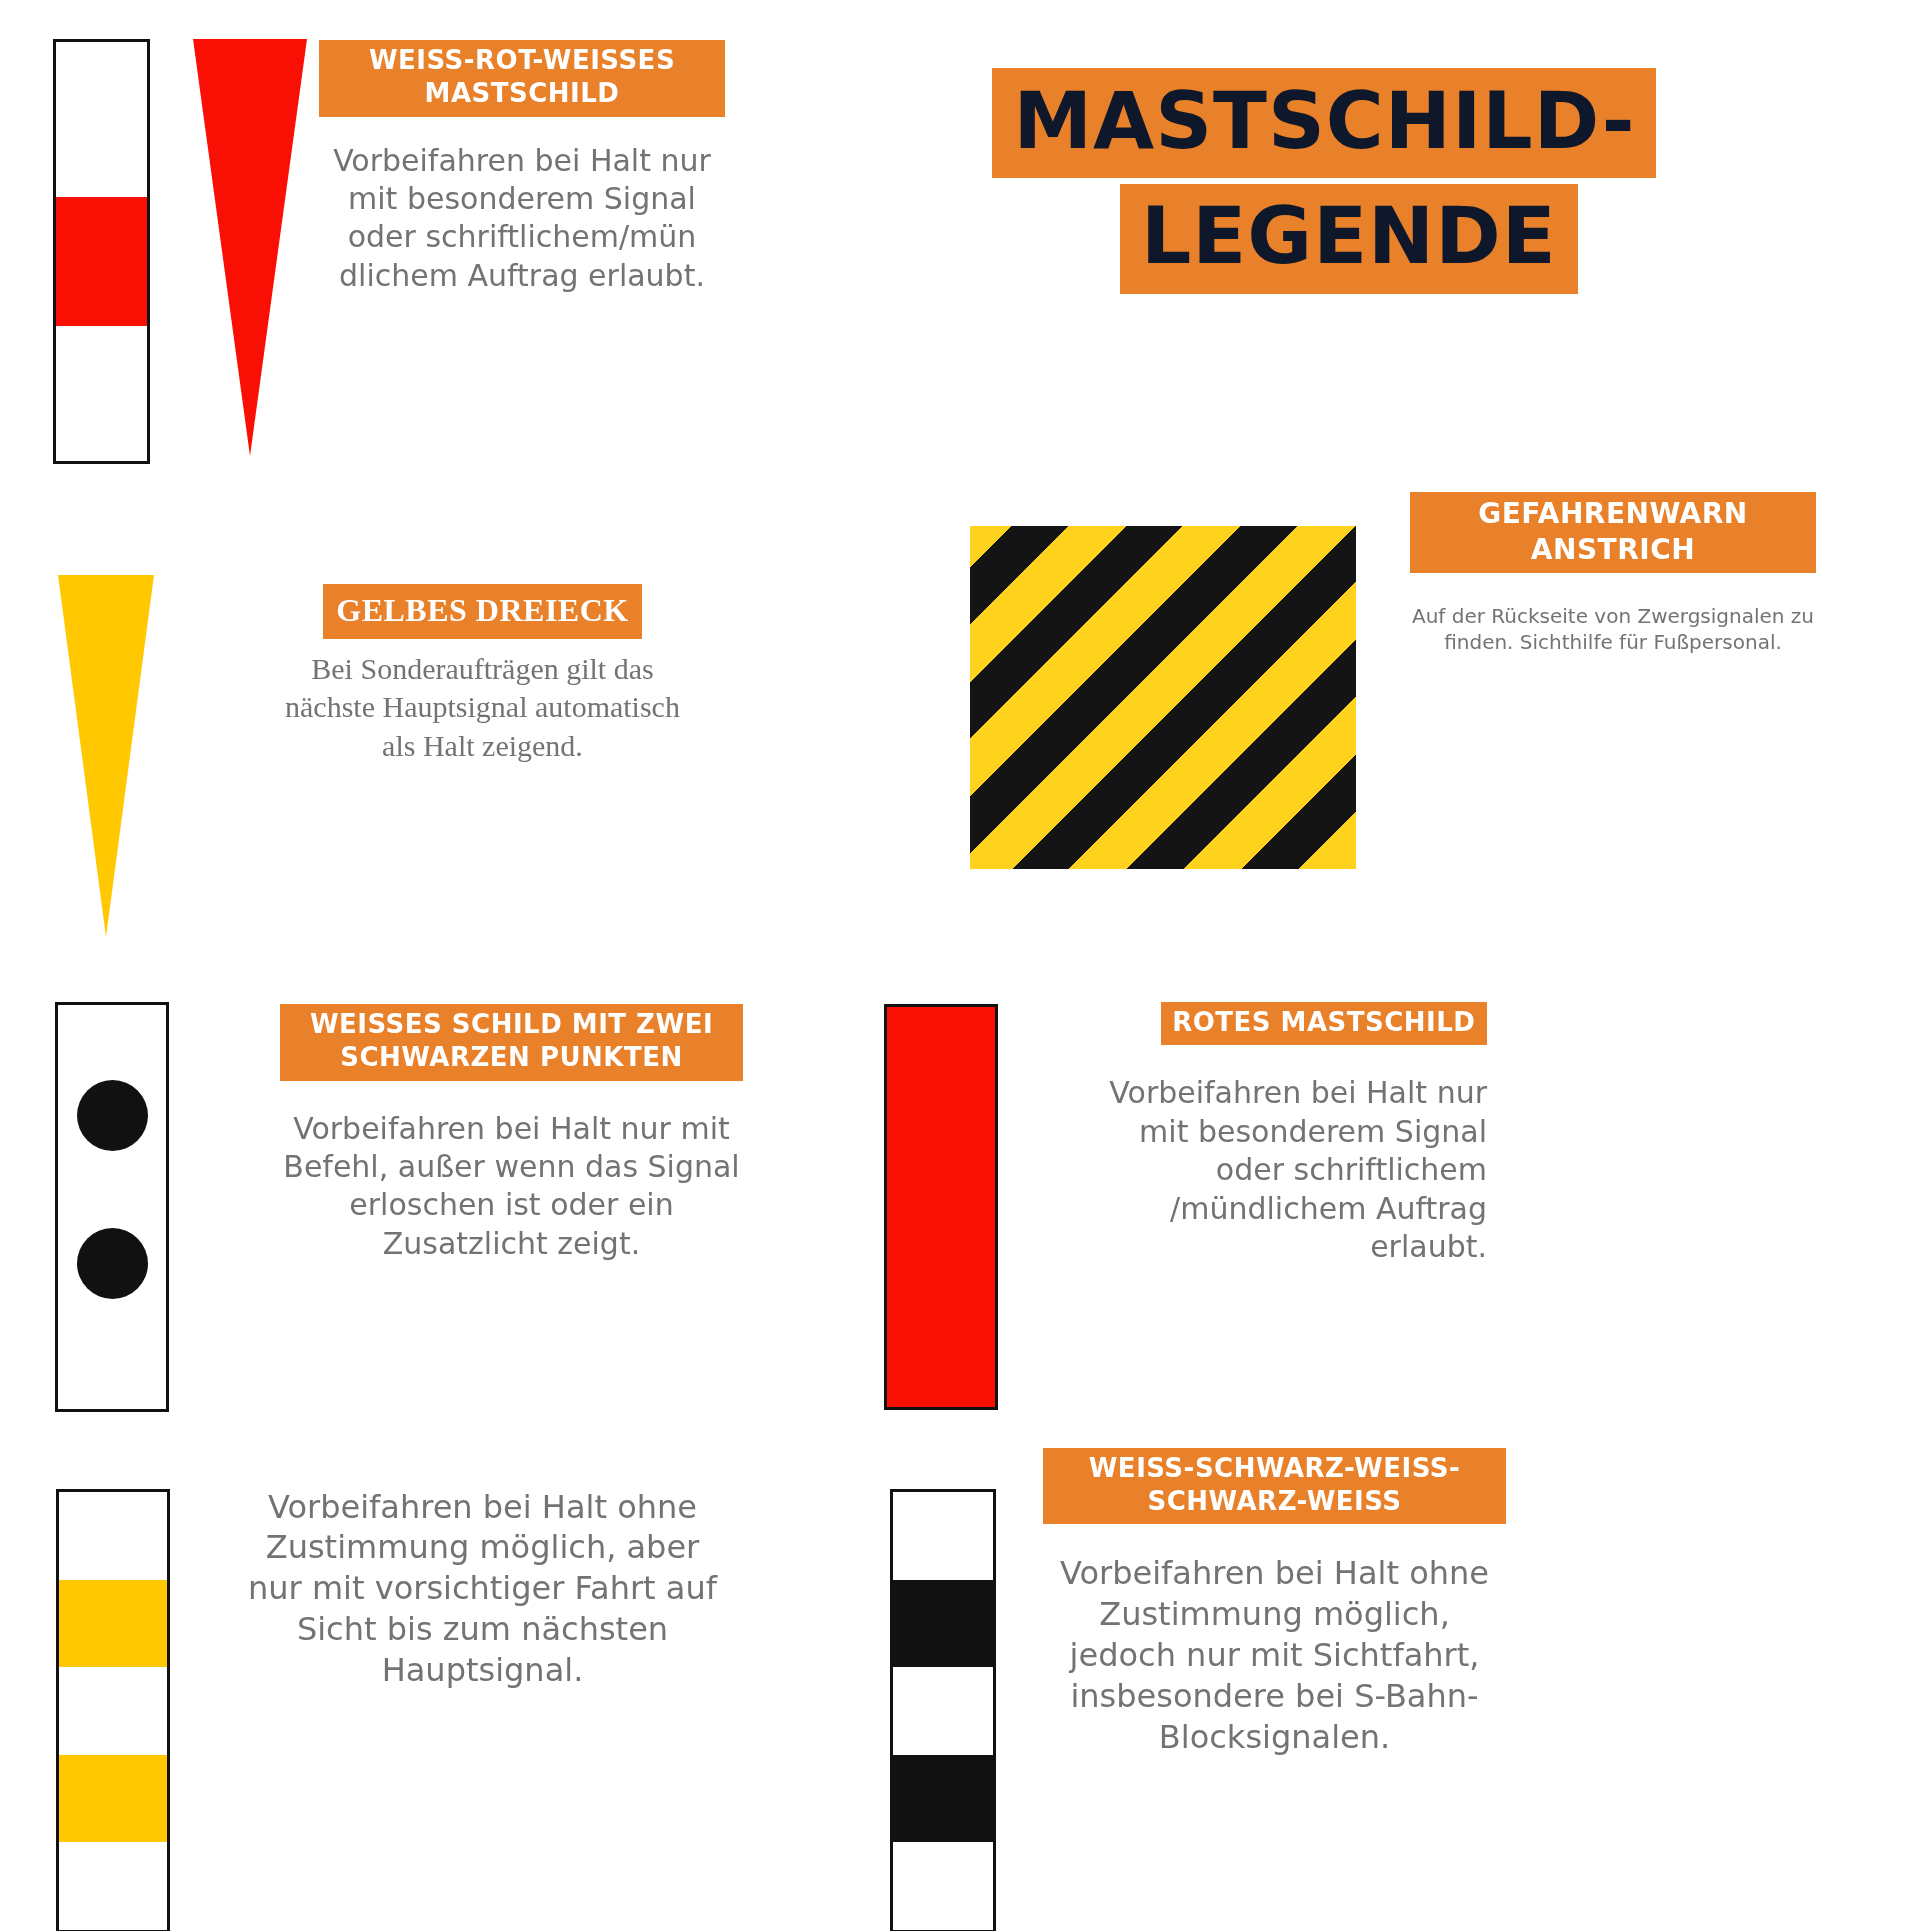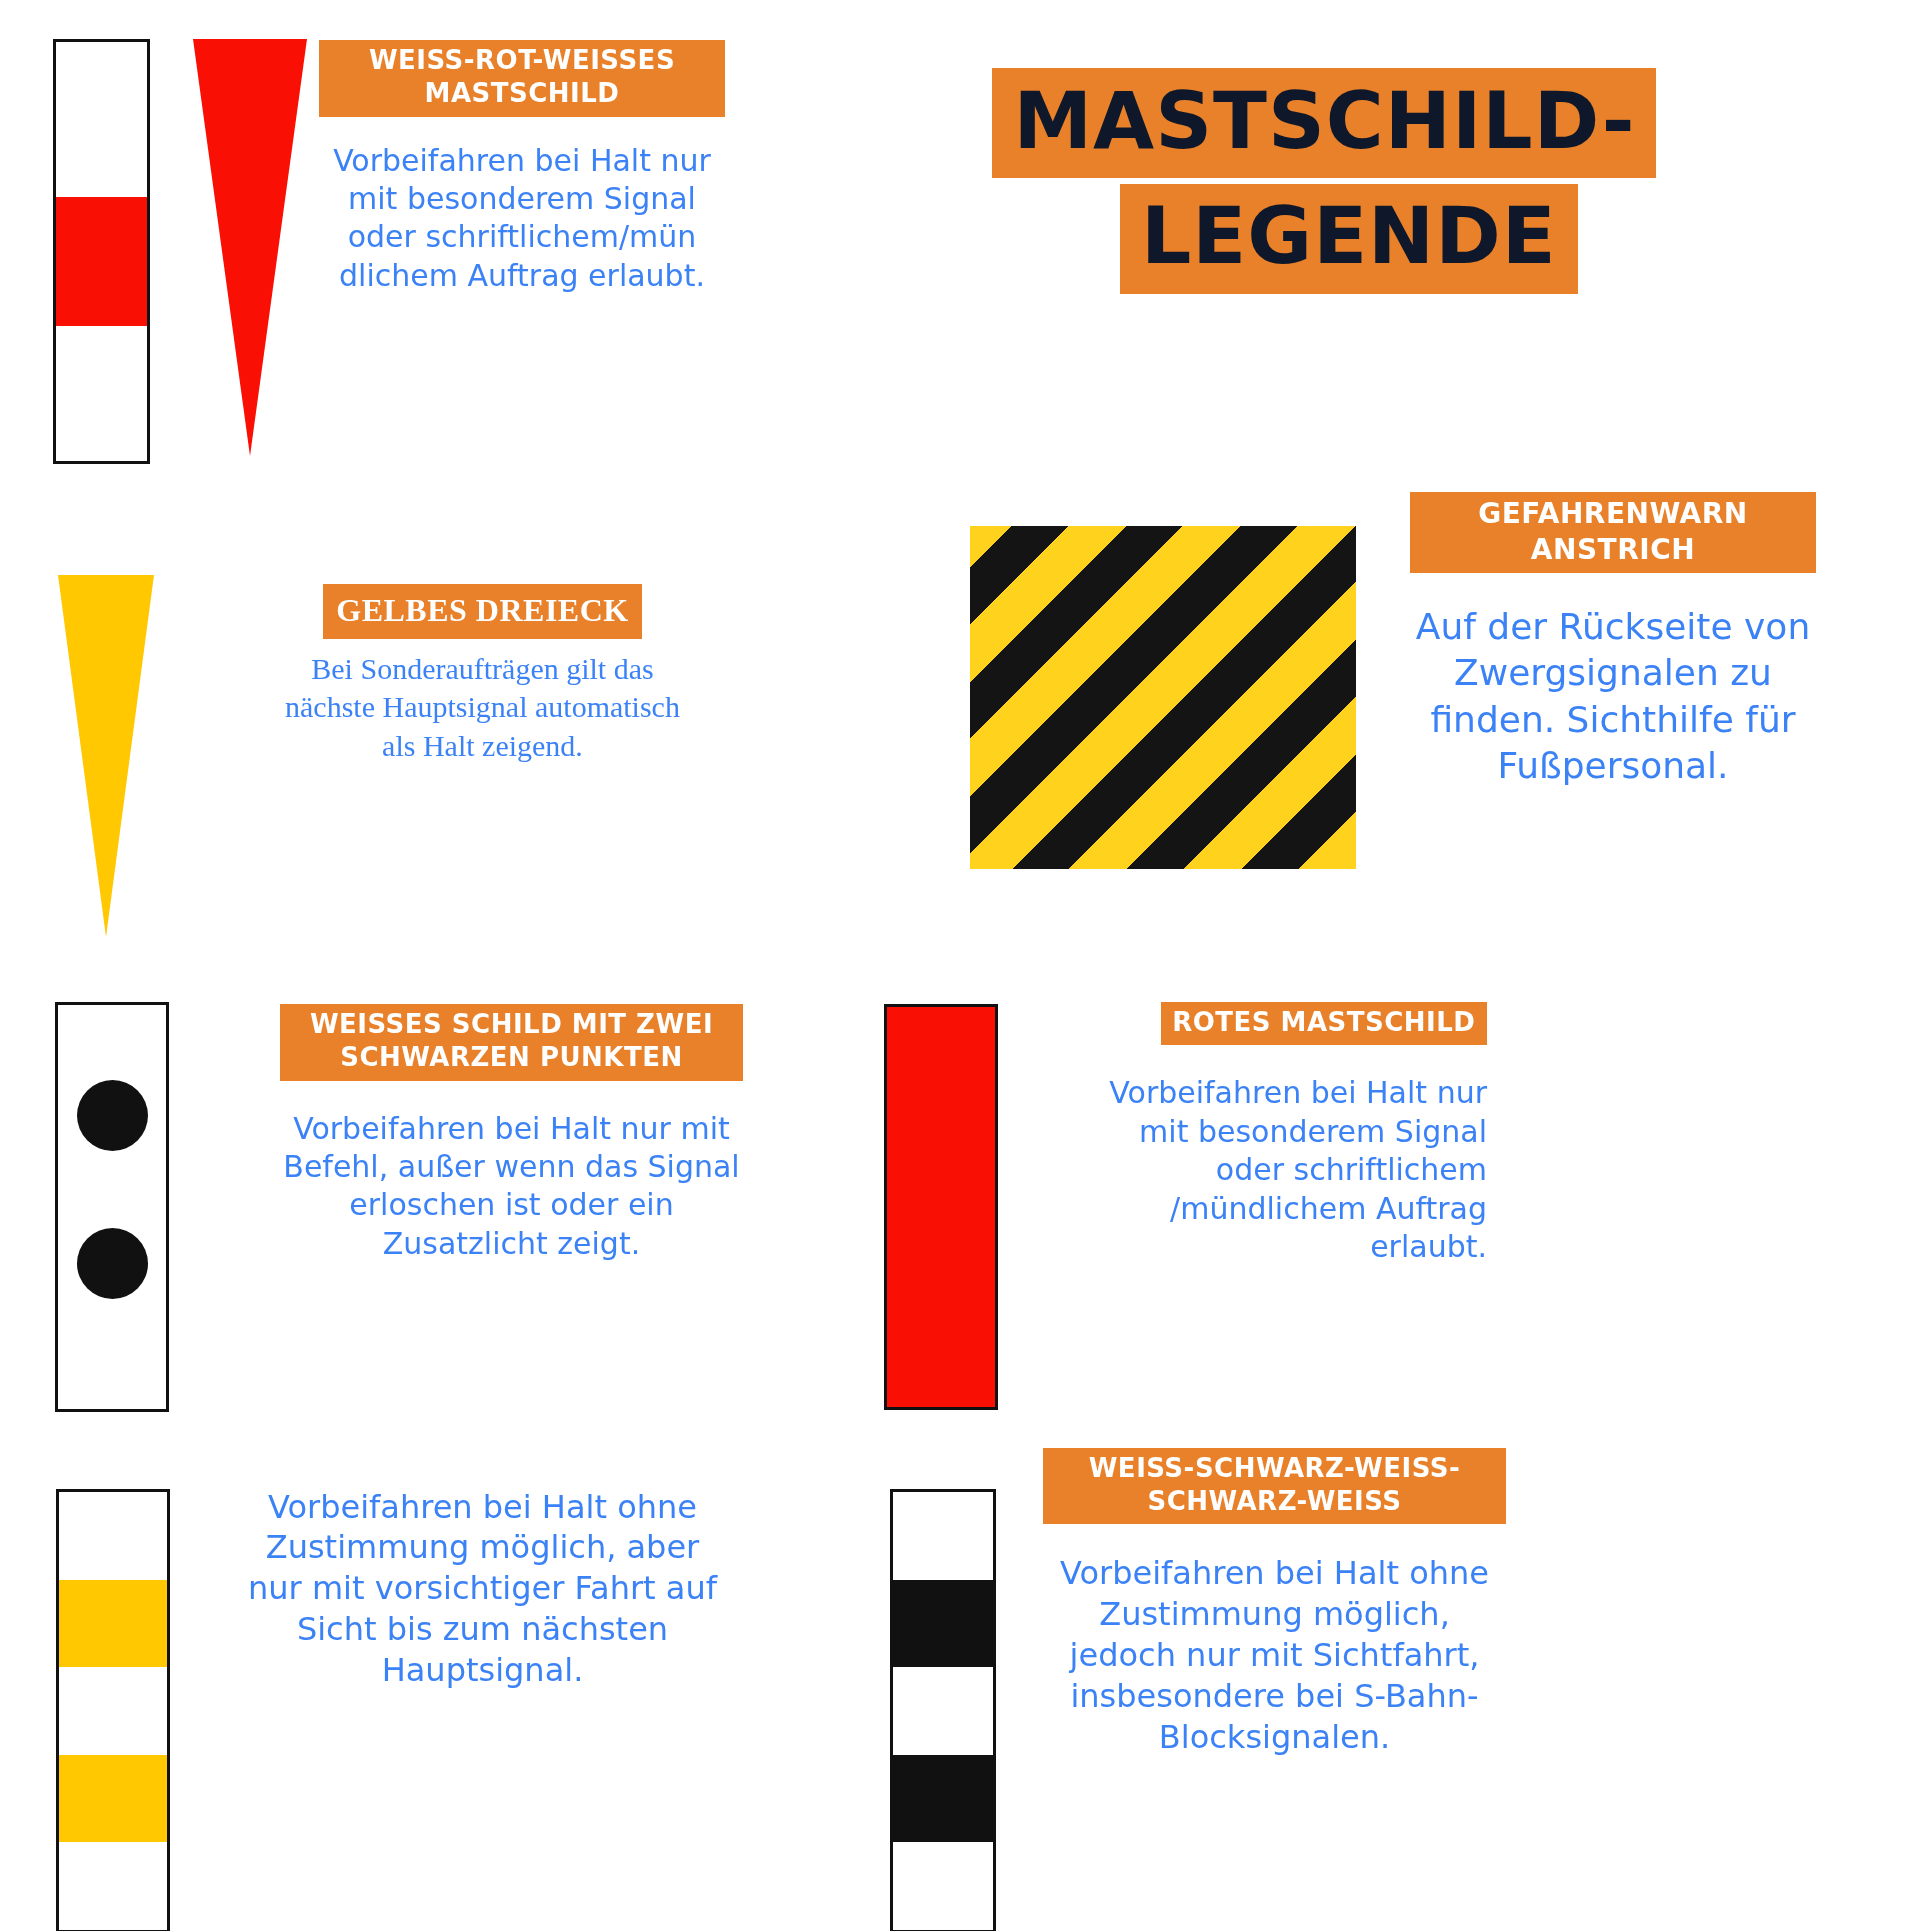--- a/index.html
+++ b/index.html
@@ -25,21 +25,21 @@
     padding:3.9px 11.6px 5.8px 11.6px;
     line-height:1.28;
     font-size:26px;
     box-decoration-break:clone;
     -webkit-box-decoration-break:clone;
   }
   .tagwrap{line-height:1.45;}
   .desc{
     font-size:30px;
     line-height:1.28;
-    color:#3b82f6;
+    color:#737373;
   }
   .center{text-align:center;}
 
   
   #title-block{left:975px;top:68px;width:927px;}
   #title-block .tl{
     display:inline-block;
     background:#e8812a;
     color:#0f172a;
     font-weight:bold;
@@ -148,21 +148,21 @@
   </div>
 
   <div class="abs" style="left:927px;top:492px;width:1004px;">
     <div class="abs" style="left:43px;top:34px;">
       <div class="hazard">
           <div class="stripes"></div>
         </div>
     </div>
     <div class="abs center" style="left:483px;top:0px;width:406px;">
       <div class="tagwrap"><span class="tag" style="font-size:28px;">GEFAHRENWARN ANSTRICH</span></div>
-      <div class="desc" style="margin-top:31px;font-size:36px;">Auf der Rückseite von Zwergsignalen zu finden. Sichthilfe für Fußpersonal.</div>
+      <div class="desc" style="margin-top:31px;font-size:20px;">Auf der Rückseite von Zwergsignalen zu finden. Sichthilfe für Fußpersonal.</div>
     </div>
   </div>
 
   <div class="abs" style="left:927px;top:985px;width:1004px;">
     <div class="abs" style="left:-43px;top:19.3px;">
       <div class="post-sign" style="width:114px;height:406px;background:#fa0f05;"></div>
     </div>
     <div class="abs center" style="left:135px;top:17.4px;width:425px;text-align:right;">
       <div class="tagwrap"><span class="tag">ROTES MASTSCHILD</span></div>
       <div class="desc" style="margin-top:29px;">Vorbeifahren bei Halt nur mit besonderem Signal oder schriftlichem /mündlichem Auftrag erlaubt.</div>

